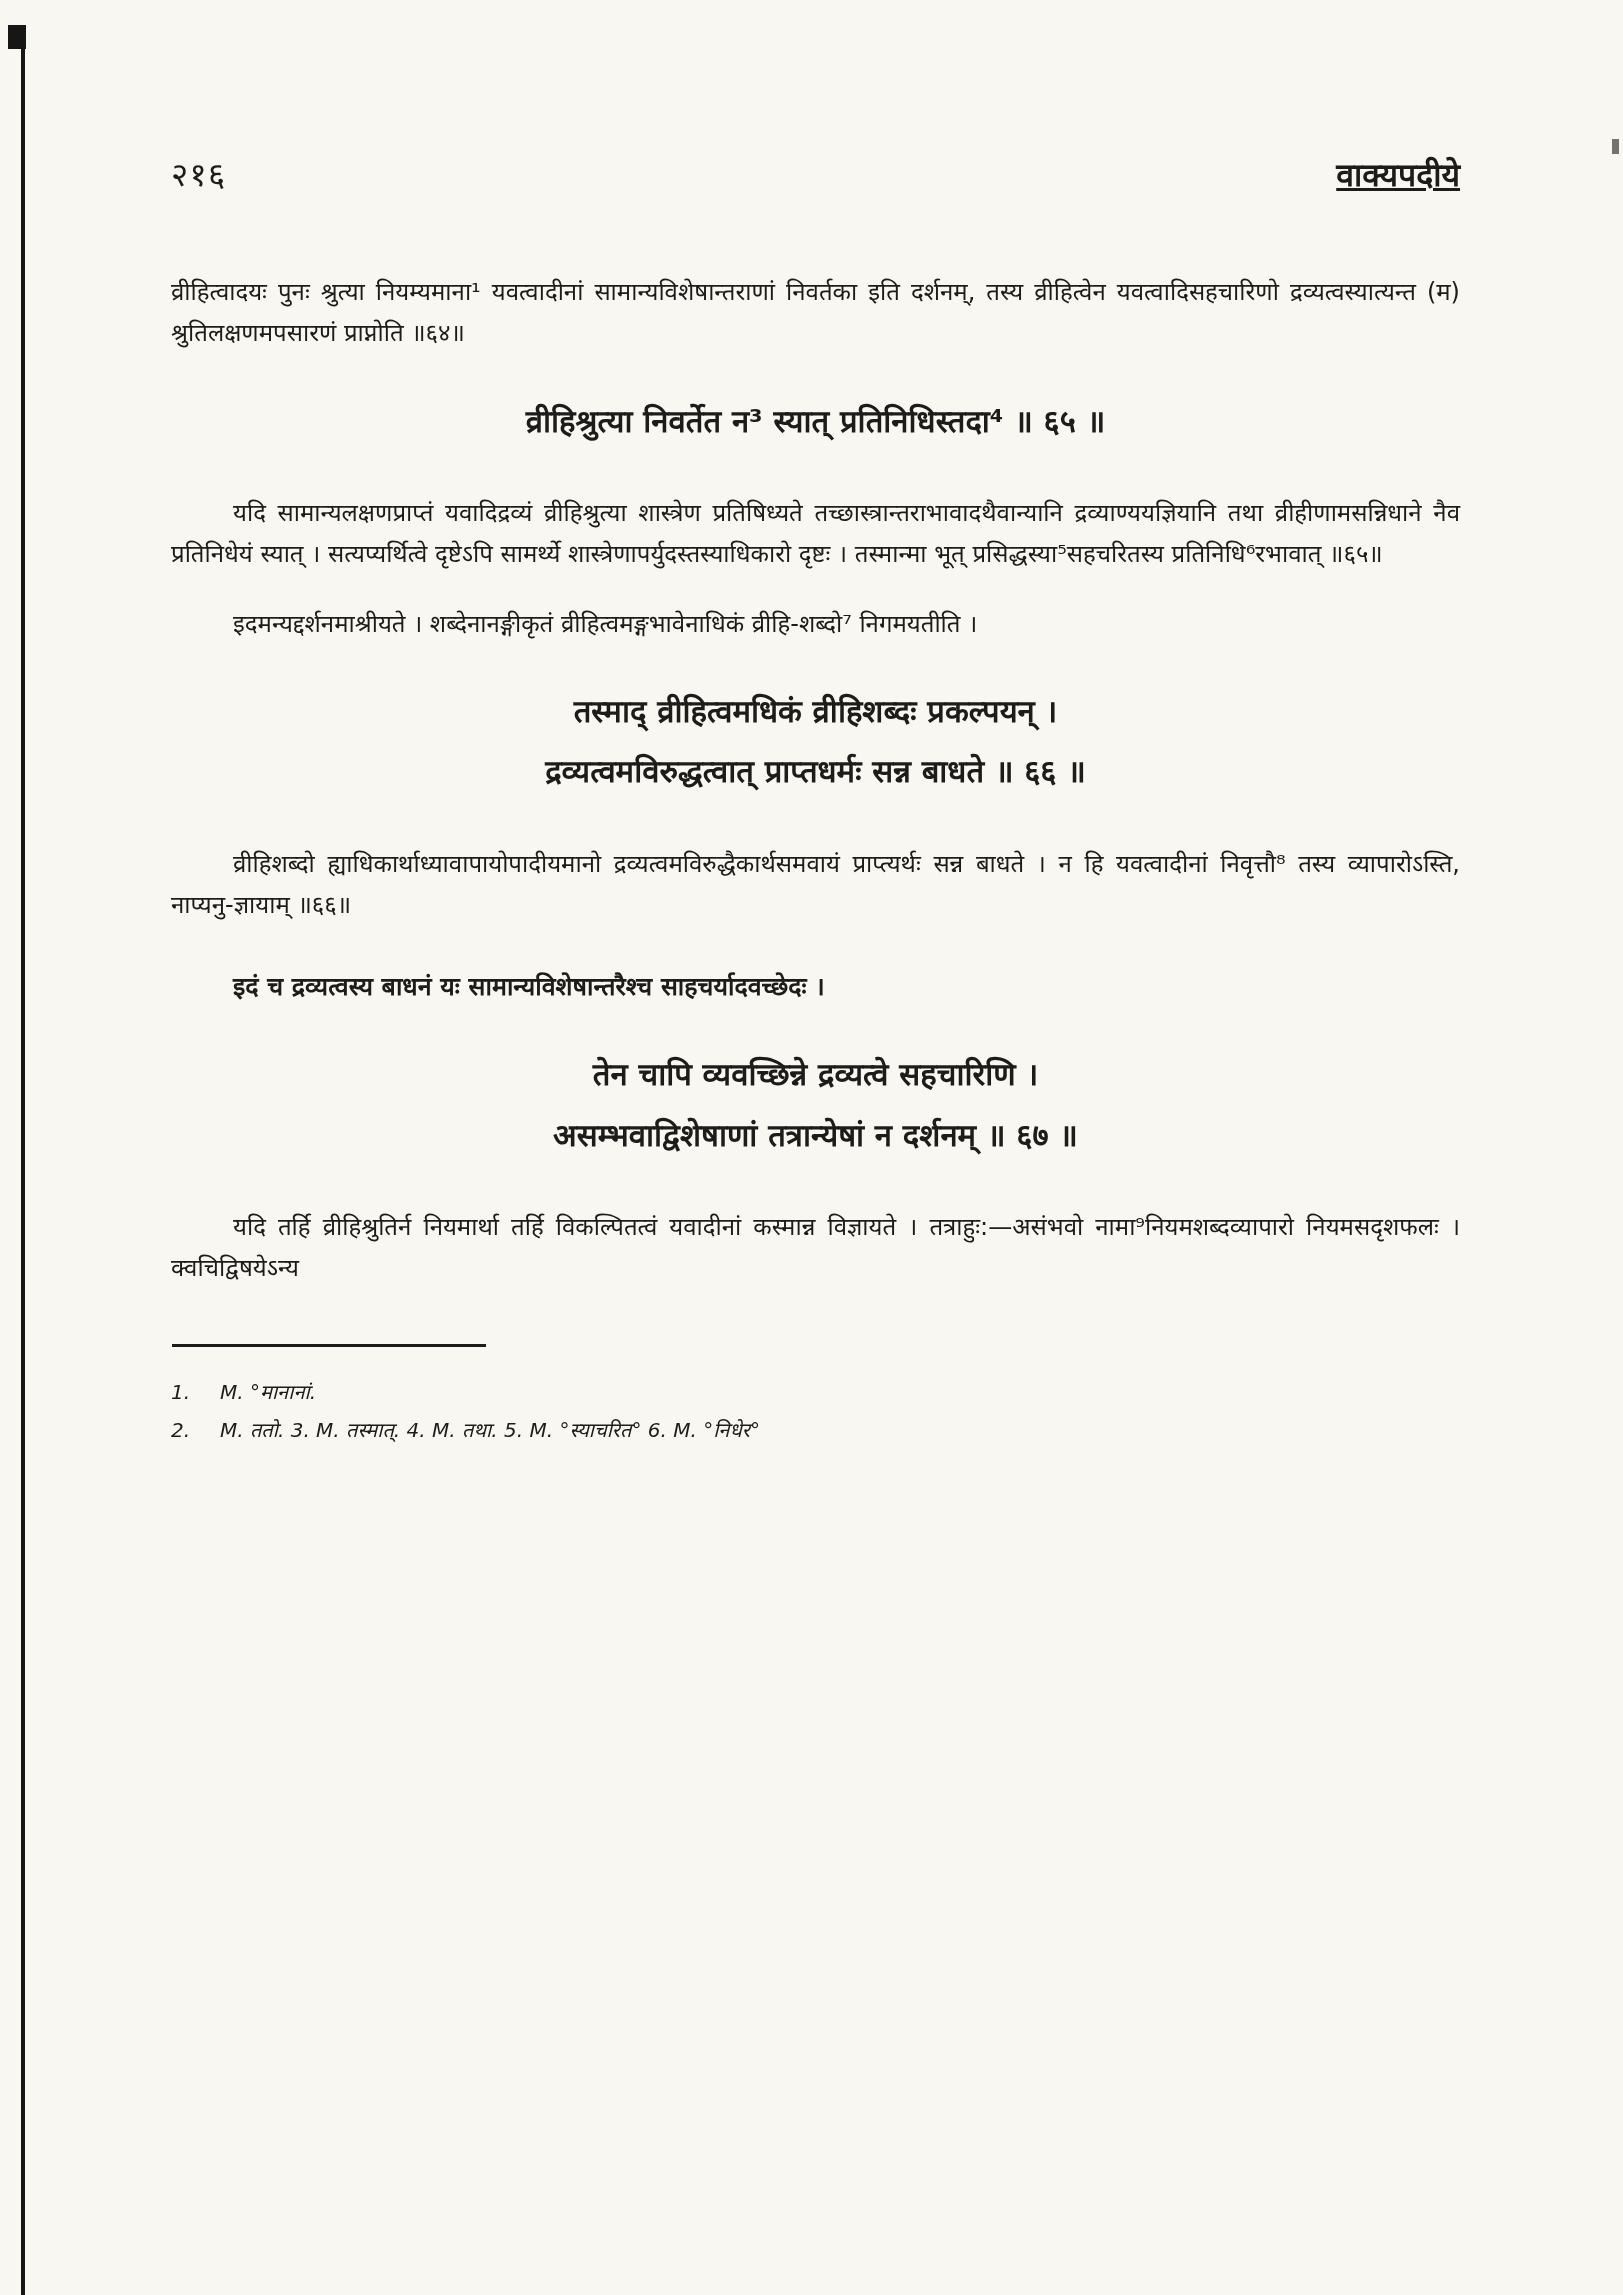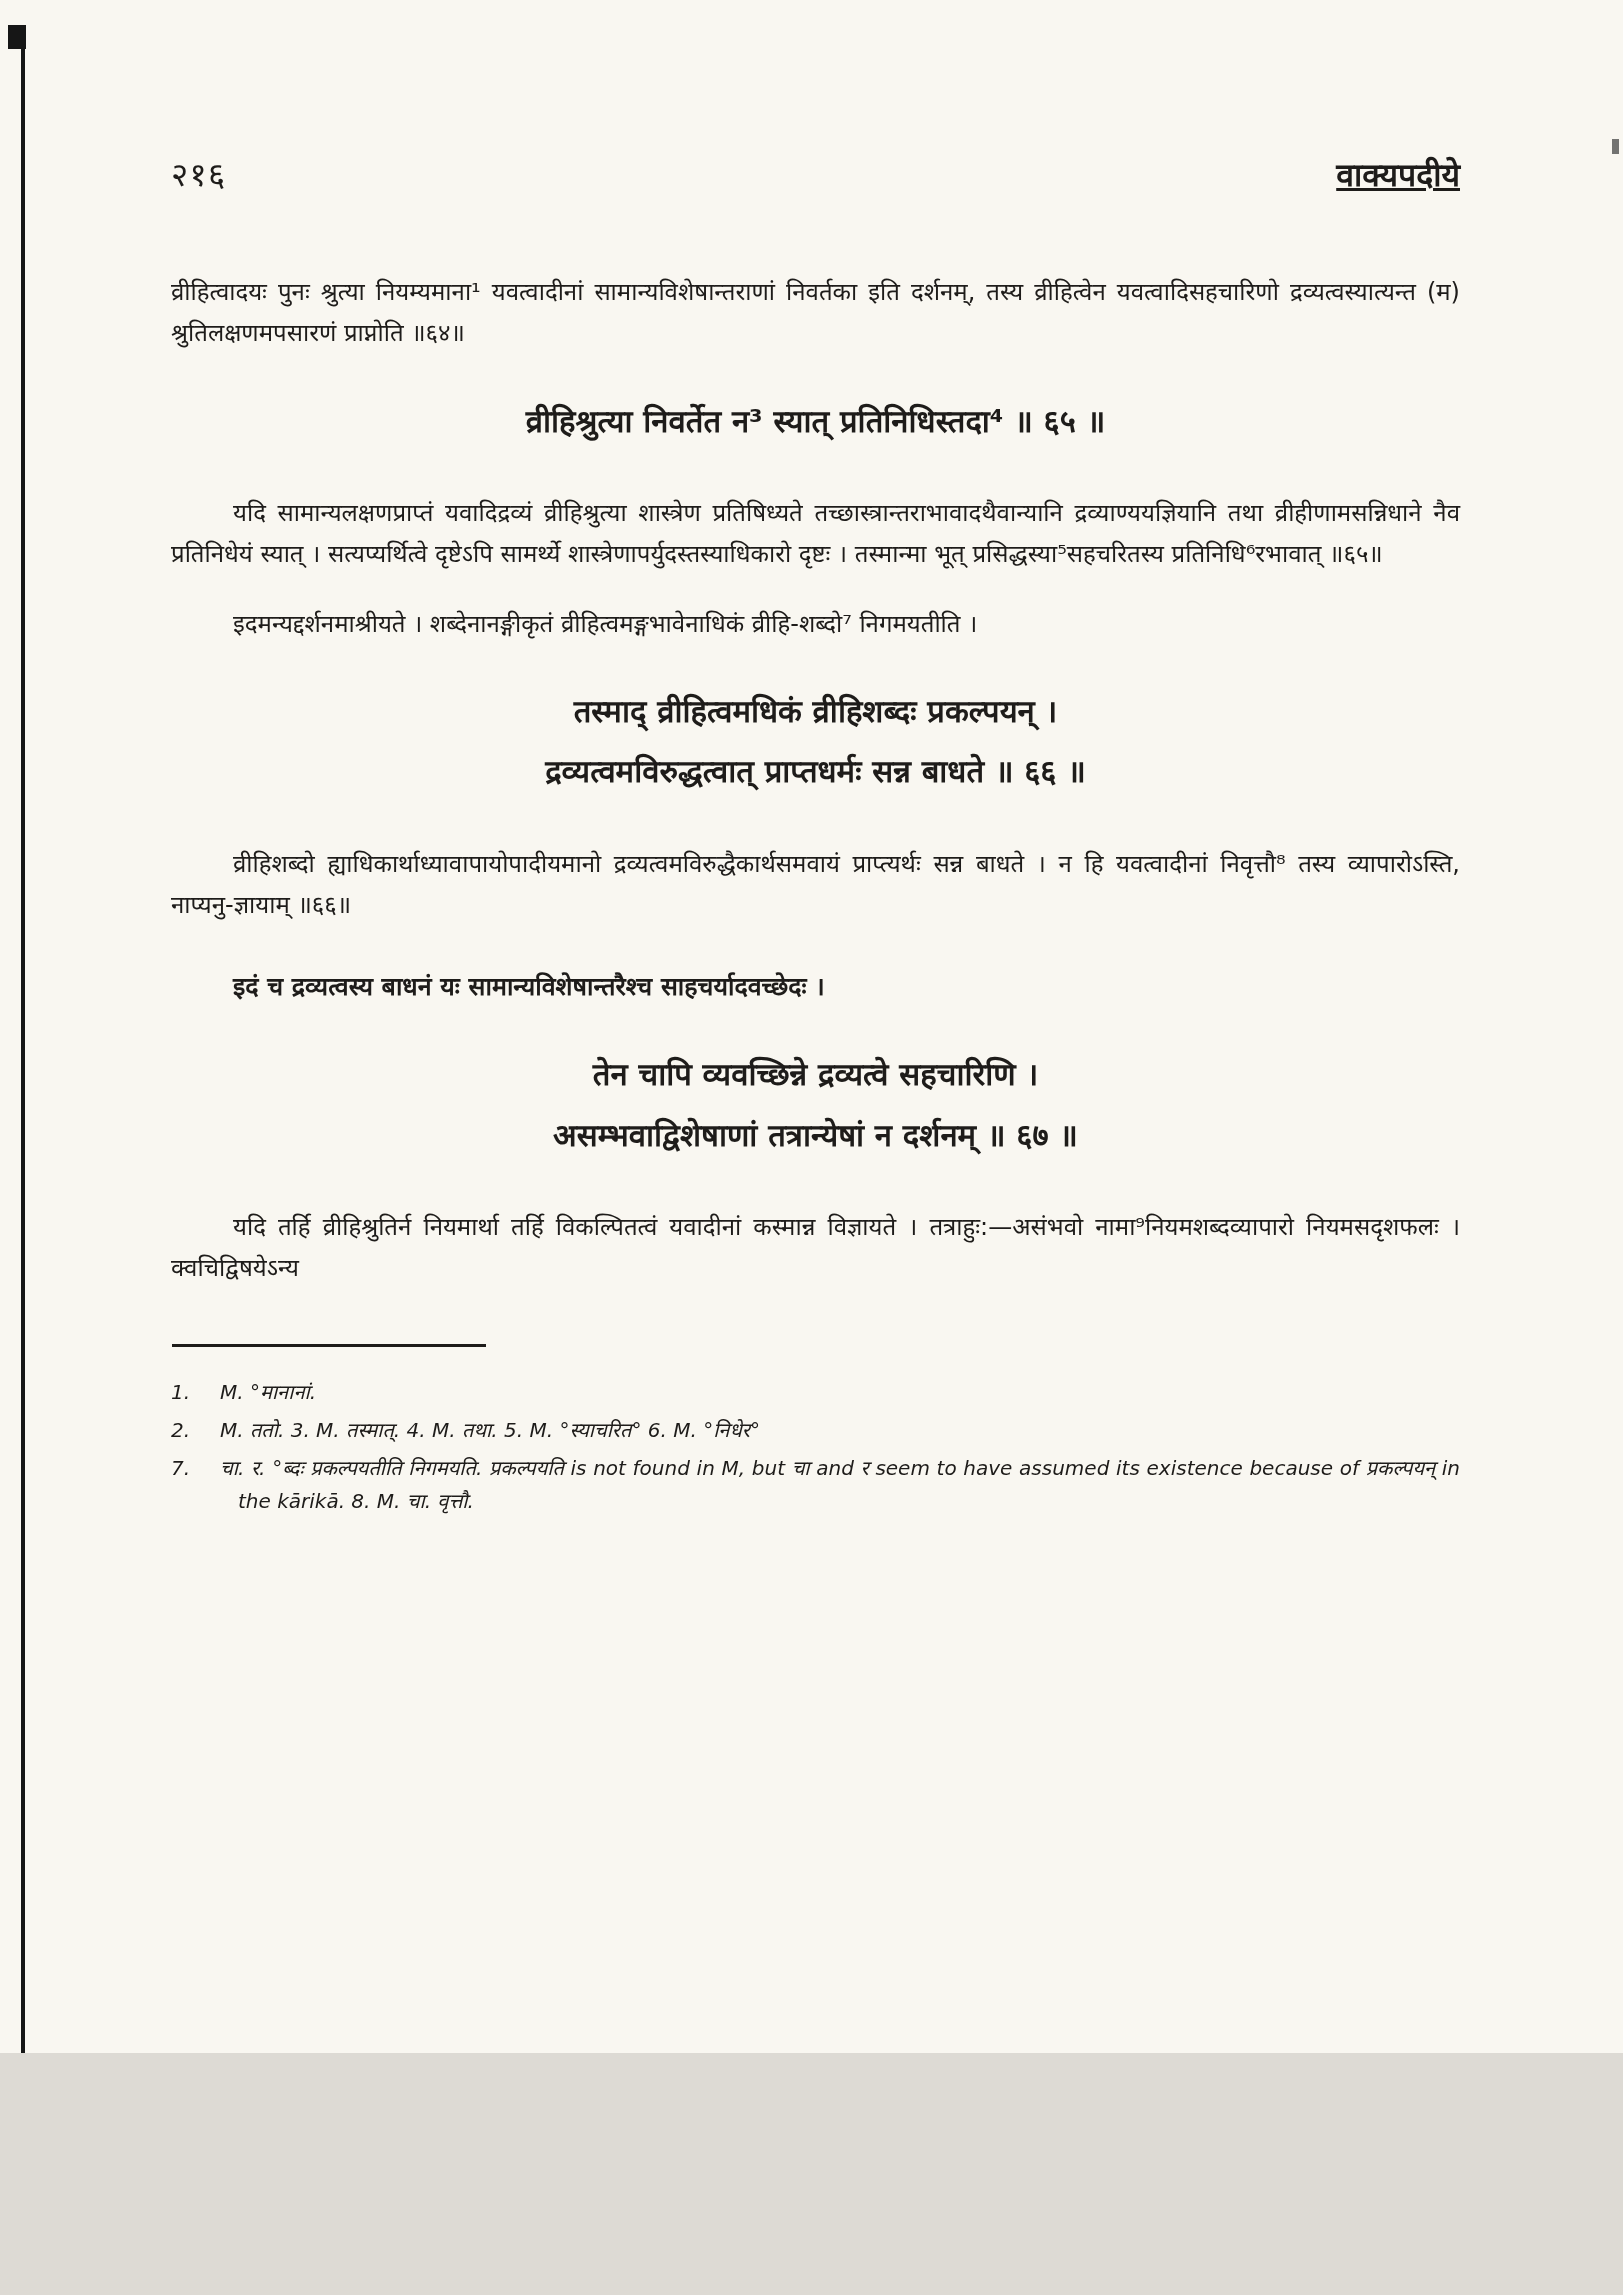--- a/index.html
+++ b/index.html
@@ -3,21 +3,21 @@
 <meta charset="utf-8">
 <style>
   html, body {
     margin: 0;
     padding: 0;
     background: #dddad4;
   }
   .page {
     position: relative;
     width: 1623px;
-    height: 2053px;
+    height: 2295px;
     margin: 0 auto;
     background: #f9f7f1;
     font-family: "DejaVu Sans", sans-serif;
     color: #1e1c1a;
     overflow: hidden;
     box-sizing: border-box;
   }
   .scan-edge-left {
     position: absolute;
     left: 21px;
@@ -155,21 +155,18 @@
       <div class="fn-rule"></div>
 
       <div class="fn">
         <span class="fn-num">1.</span><span>M. °मानानां.</span>
       </div>
 
       <div class="fn">
         <span class="fn-num">2.</span><span>M. ततो.  3. M. तस्मात्.  4. M. तथा.  5. M. °स्याचरित°  6. M. °निधेर°</span>
       </div>
 
-      <div class="fn">
-        <span class="fn-num">7.</span><span>चा. र. °ब्दः प्रकल्पयतीति निगमयति. प्रकल्पयति is not found in M, but चा and र seem to have assumed its existence because of प्रकल्पयन् in the kārikā.  8. M. चा. वृत्तौ.</span>
-      </div>
 
     </div>
 
   </div>
 </div>
 
 
 </body></html>

